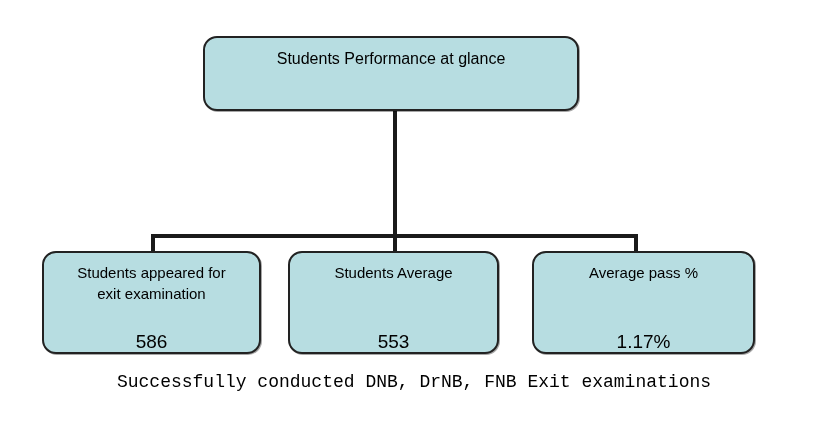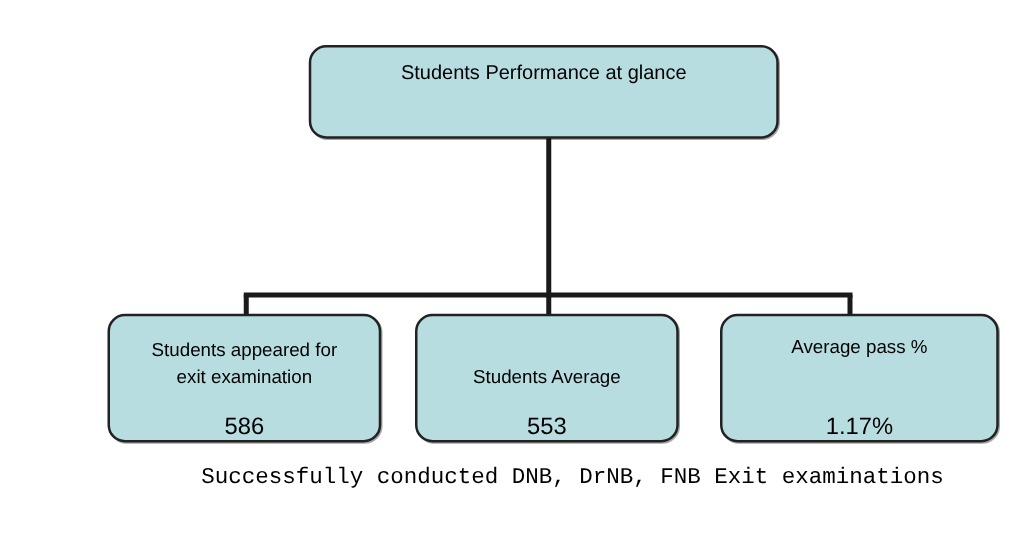--- a/index.html
+++ b/index.html
@@ -11,21 +11,20 @@
     height: 429px;
     background: #ffffff;
     font-family: "Liberation Sans", sans-serif;
     overflow: hidden;
   }
 
   #canvas {
     position: relative;
     width: 748px;
     height: 429px;
-    margin-left: 44px;
   }
 
   
   .connector {
     position: absolute;
     background: #1a1a1a;
   }
   .v-trunk {
     left: 393px;
     top: 110px;
@@ -71,21 +70,21 @@
     padding-top: 11px;
   }
   .node-root .node-title {
     font-size: 16px;
     line-height: 20px;
   }
 
   .node-child {
     top: 251px;
     height: 103px;
-    justify-content: flex-end;
+    justify-content: space-between;
     padding-top: 9px;
   }
   .child-1 { left: 42px;  width: 219px; }
   .child-2 { left: 288px; width: 211px; }
   .child-3 { left: 532px; width: 223px; gap: 24px; }
 
   .node-title {
     font-size: 15px;
     line-height: 21px;
     white-space: pre-line;

